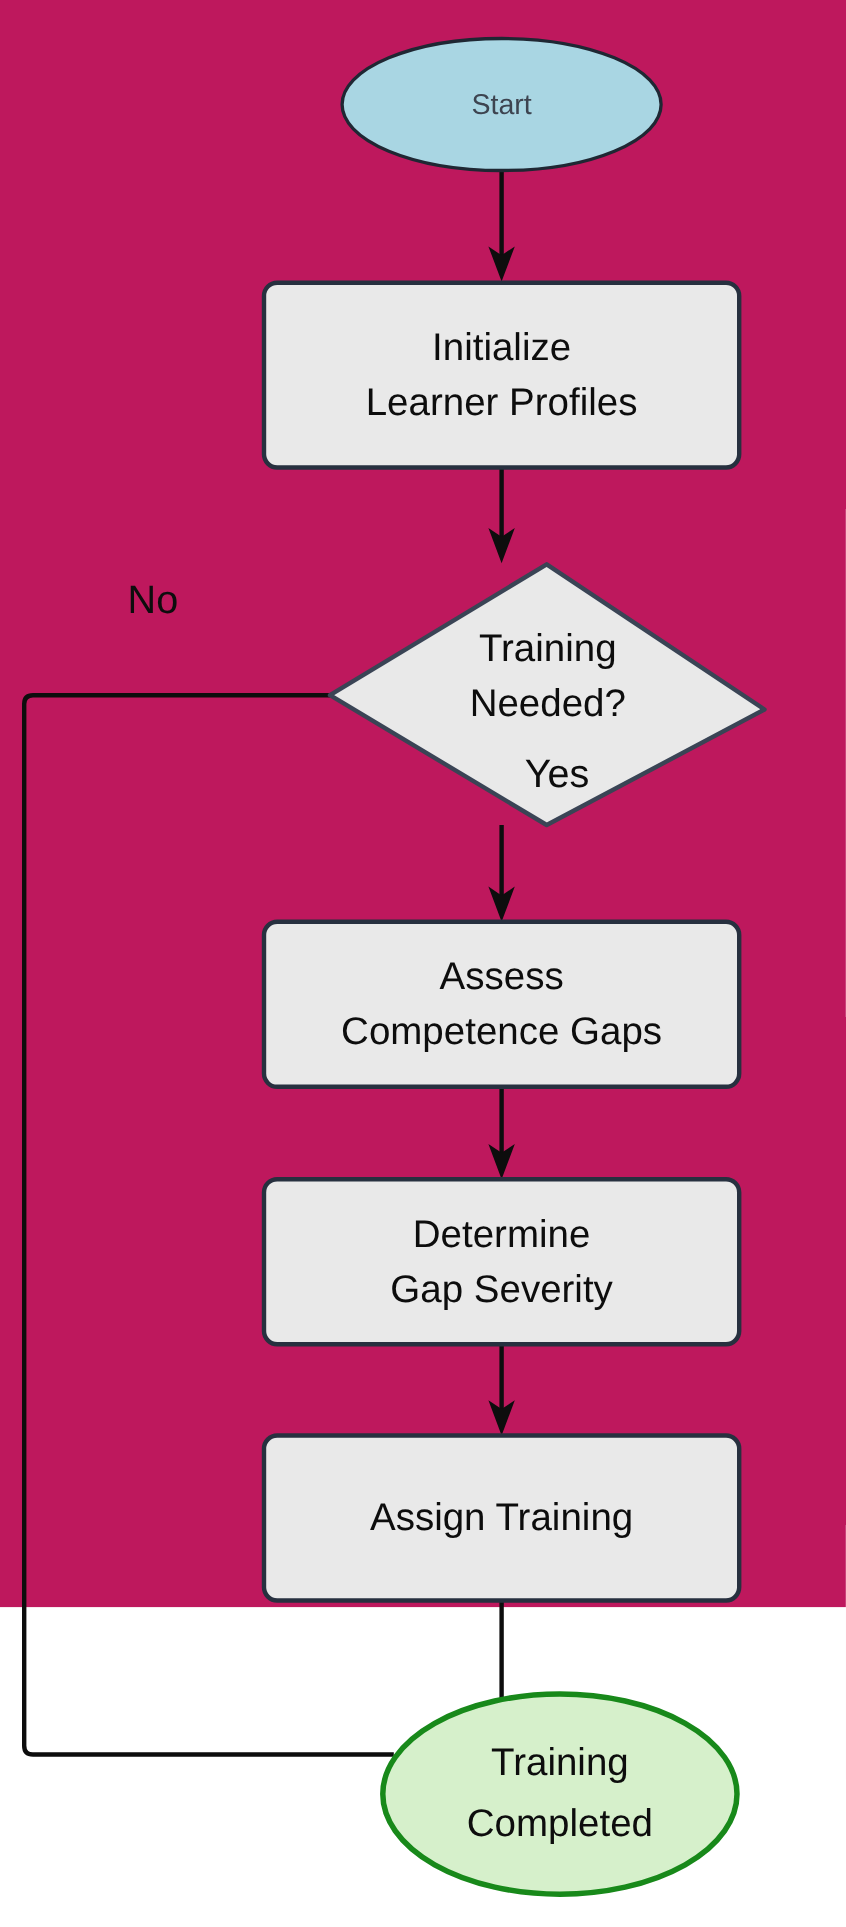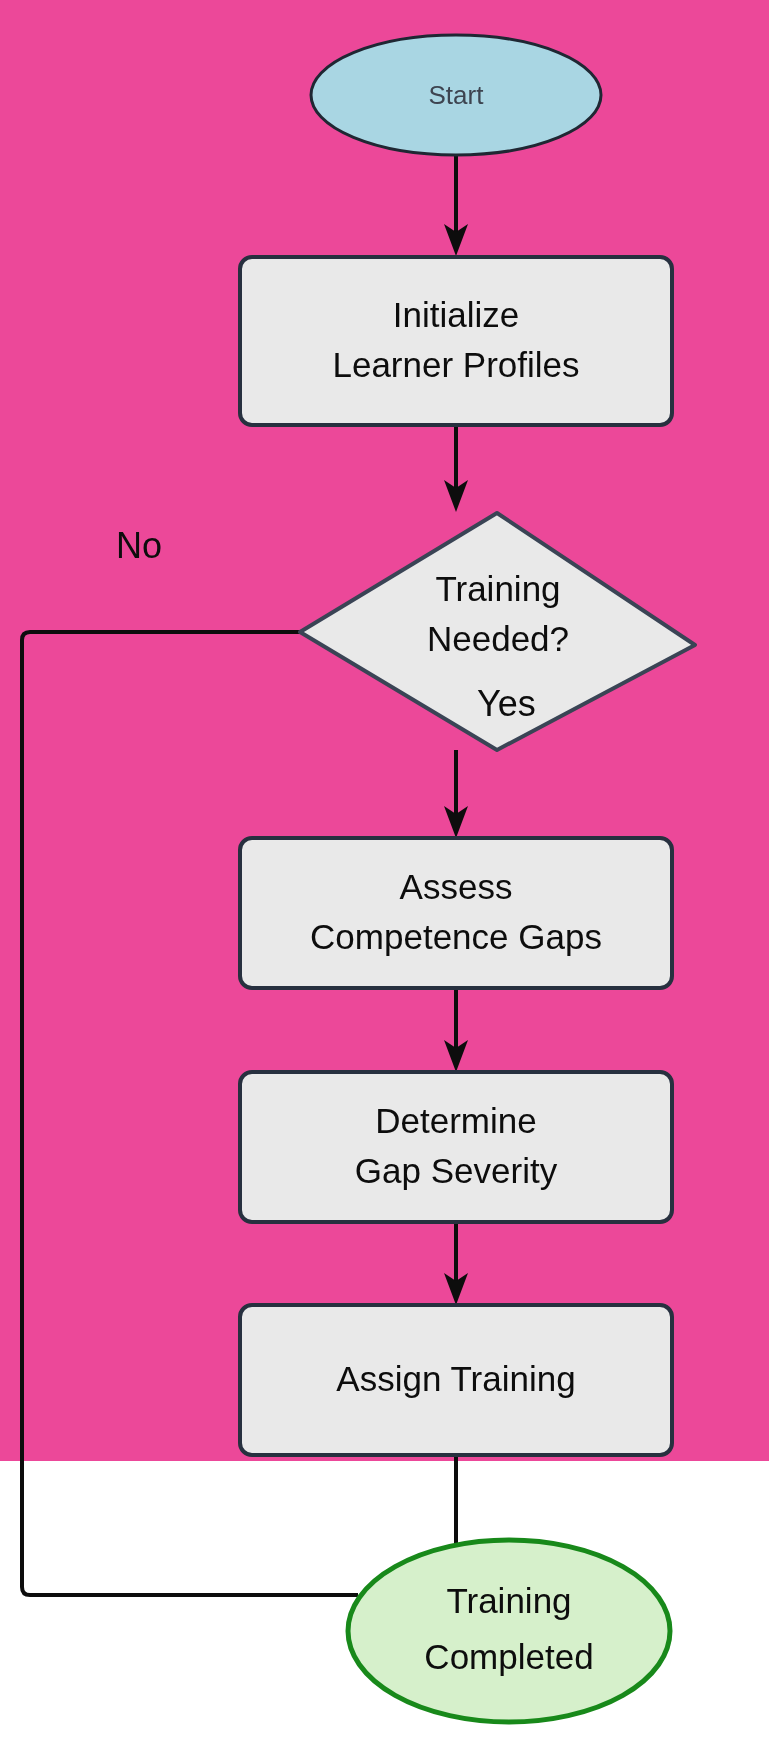--- a/index.html
+++ b/index.html
@@ -11,21 +11,21 @@
   body {
     width: 769px;
     height: 1752px;
     overflow: hidden;
     font-family: "Liberation Sans", sans-serif;
   }
   #flowchart-root {
     position: relative;
     width: 769px;
     height: 1461px;
-    background: #ec4899;
+    background: #be185d;
   }
   svg#flow-svg {
     display: block;
     width: 769px;
     height: 1752px;
   }
   .node-shape {
     stroke-linejoin: round;
   }
   .proc-shape {

